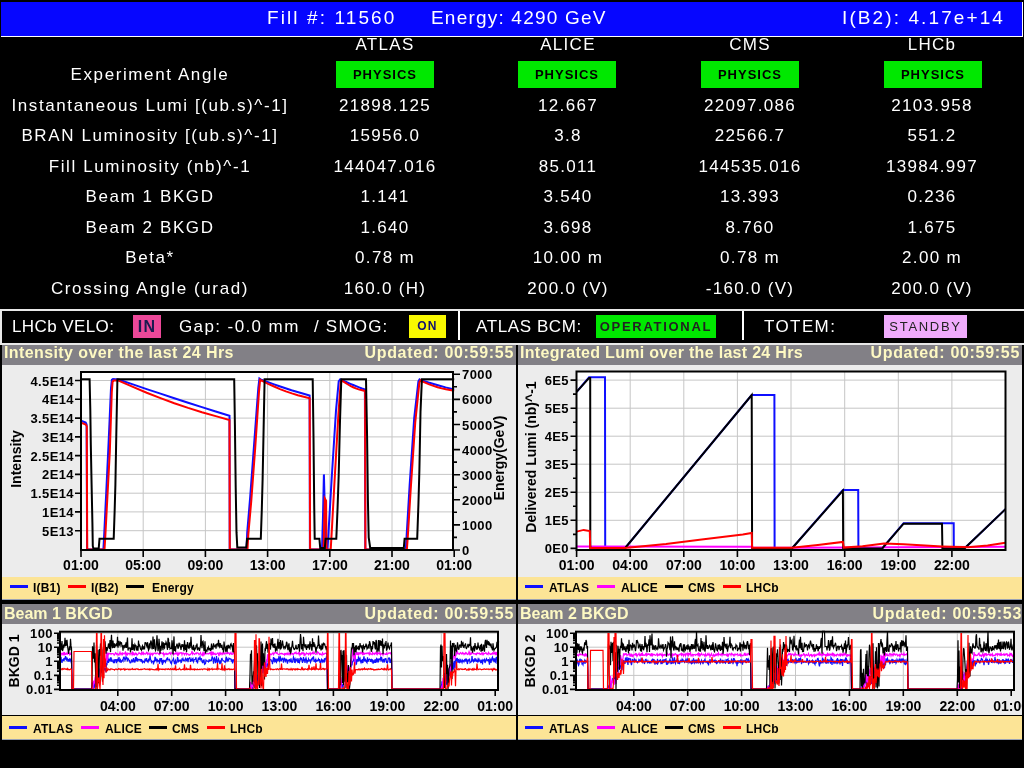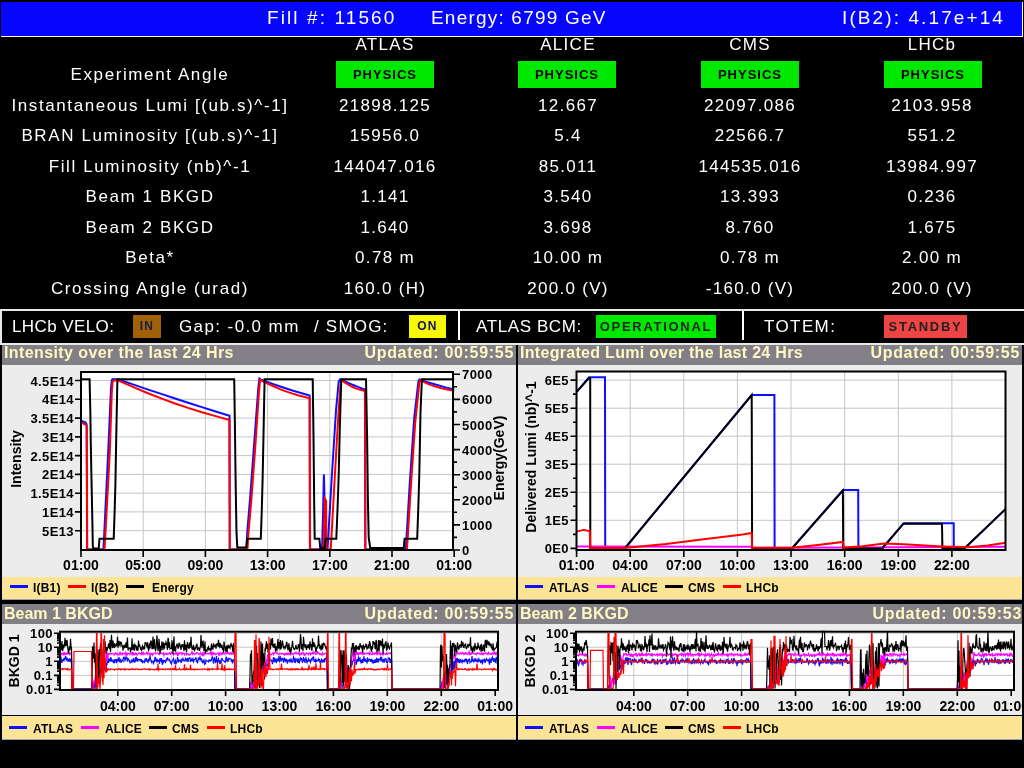--- a/index.html
+++ b/index.html
@@ -14,36 +14,36 @@
 .tbar{height:21px;background:#828086;color:#fef9c3;font-weight:bold}
 .tbar span{white-space:pre}
 .legend{background:#fce496;border-bottom:1px solid #9aa2b4}
 .lt{font-size:12px;font-weight:bold;color:#000;letter-spacing:0.2px}
 .tl{font:bold 13px "Liberation Sans",sans-serif;fill:#000;letter-spacing:0.4px}
 .tlx{font:bold 14px "Liberation Sans",sans-serif;fill:#000}
 .tt{font:bold 14px "Liberation Sans",sans-serif;fill:#000}
 </style></head><body>
 <div class="abs topbar">
 <span style="left:266px;letter-spacing:2.1px">Fill #: 11560</span>
-<span style="left:430px;letter-spacing:1.2px">Energy: 6799 GeV</span>
+<span style="left:430px;letter-spacing:1.2px">Energy: 4290 GeV</span>
 <span style="left:841px;letter-spacing:2.1px">I(B2): 4.17e+14</span>
 </div>
 <div class="abs tc" style="left:235px;top:34.5px;width:300px">ATLAS</div>
 <div class="abs tc" style="left:418px;top:34.5px;width:300px">ALICE</div>
 <div class="abs tc" style="left:600px;top:34.5px;width:300px">CMS</div>
 <div class="abs tc" style="left:782px;top:34.5px;width:300px">LHCb</div>
 <div class="abs tcl" style="left:0px;top:65.0px;width:300px">Experiment Angle</div>
 <div class="abs tcl" style="left:0px;top:95.5px;width:300px">Instantaneous Lumi [(ub.s)^-1]</div>
 <div class="abs tc" style="left:235px;top:95.5px;width:300px">21898.125</div>
 <div class="abs tc" style="left:418px;top:95.5px;width:300px">12.667</div>
 <div class="abs tc" style="left:600px;top:95.5px;width:300px">22097.086</div>
 <div class="abs tc" style="left:782px;top:95.5px;width:300px">2103.958</div>
 <div class="abs tcl" style="left:0px;top:126.0px;width:300px">BRAN Luminosity [(ub.s)^-1]</div>
 <div class="abs tc" style="left:235px;top:126.0px;width:300px">15956.0</div>
-<div class="abs tc" style="left:418px;top:126.0px;width:300px">5.4</div>
+<div class="abs tc" style="left:418px;top:126.0px;width:300px">3.8</div>
 <div class="abs tc" style="left:600px;top:126.0px;width:300px">22566.7</div>
 <div class="abs tc" style="left:782px;top:126.0px;width:300px">551.2</div>
 <div class="abs tcl" style="left:0px;top:156.5px;width:300px">Fill Luminosity (nb)^-1</div>
 <div class="abs tc" style="left:235px;top:156.5px;width:300px">144047.016</div>
 <div class="abs tc" style="left:418px;top:156.5px;width:300px">85.011</div>
 <div class="abs tc" style="left:600px;top:156.5px;width:300px">144535.016</div>
 <div class="abs tc" style="left:782px;top:156.5px;width:300px">13984.997</div>
 <div class="abs tcl" style="left:0px;top:187.0px;width:300px">Beam 1 BKGD</div>
 <div class="abs tc" style="left:235px;top:187.0px;width:300px">1.141</div>
 <div class="abs tc" style="left:418px;top:187.0px;width:300px">3.540</div>
@@ -63,30 +63,30 @@
 <div class="abs tc" style="left:235px;top:278.5px;width:300px">160.0 (H)</div>
 <div class="abs tc" style="left:418px;top:278.5px;width:300px">200.0 (V)</div>
 <div class="abs tc" style="left:600px;top:278.5px;width:300px">-160.0 (V)</div>
 <div class="abs tc" style="left:782px;top:278.5px;width:300px">200.0 (V)</div>
 <div class="abs gbox" style="left:336px;top:61px;width:98px;height:27px;line-height:27px">PHYSICS</div>
 <div class="abs gbox" style="left:518px;top:61px;width:98px;height:27px;line-height:27px">PHYSICS</div>
 <div class="abs gbox" style="left:701px;top:61px;width:98px;height:27px;line-height:27px">PHYSICS</div>
 <div class="abs gbox" style="left:884px;top:61px;width:98px;height:27px;line-height:27px">PHYSICS</div>
 <div class="abs vbar">
 <span class="lbl" style="left:10px;letter-spacing:0.4px">LHCb VELO:</span>
-<div class="sbox" style="left:131px;width:28px;background:#a16207;font-size:12px;line-height:23px;color:#1a1a50">IN</div>
+<div class="sbox" style="left:131px;width:28px;background:#ec4899;font-size:16px;line-height:23px;color:#1a1a50">IN</div>
 <span class="lbl" style="left:177px;letter-spacing:1.4px">Gap: -0.0 mm</span>
 <span class="lbl" style="left:312px;letter-spacing:1.2px">/ SMOG:</span>
 <div class="sbox" style="left:407px;width:37px;background:#f8f800;font-size:12px;line-height:23px;color:#101070">ON</div>
 <div class="abs" style="left:456px;top:0;width:2px;height:29px;background:#fff"></div>
 <span class="lbl" style="left:474px;letter-spacing:0.6px">ATLAS BCM:</span>
 <div class="sbox" style="left:594px;width:120px;background:#00e800;font-size:13px;font-weight:bold;letter-spacing:1.7px;line-height:23px;color:#222">OPERATIONAL</div>
 <div class="abs" style="left:740px;top:0;width:2px;height:29px;background:#fff"></div>
 <span class="lbl" style="left:762px;letter-spacing:1.4px">TOTEM:</span>
-<div class="sbox" style="left:882px;width:83px;background:#ef4444;font-size:13px;font-weight:bold;letter-spacing:1.7px;line-height:23px;color:#222">STANDBY</div>
+<div class="sbox" style="left:882px;width:83px;background:#f0abfc;font-size:13px;font-weight:normal;letter-spacing:1.7px;line-height:23px;color:#222">STANDBY</div>
 </div>
 <div class="abs tbar" style="left:2px;top:345px;width:514px">
     <span class="abs" style="left:2px;top:-1px;font-size:16px;letter-spacing:0.4px">Intensity over the last 24 Hrs</span>
     <span class="abs" style="right:2px;top:-1px;font-size:16px;letter-spacing:0.69px">Updated: 00:59:55</span>
   </div>
 <div class="abs tbar" style="left:518px;top:345px;width:504px">
     <span class="abs" style="left:2px;top:-1px;font-size:16px;letter-spacing:0.3px">Integrated Lumi over the last 24 Hrs</span>
     <span class="abs" style="right:2px;top:-1px;font-size:16px;letter-spacing:0.69px">Updated: 00:59:55</span>
   </div>
 <svg class="abs" style="left:2px;top:365px" width="514" height="213" viewBox="0 0 514 213">

